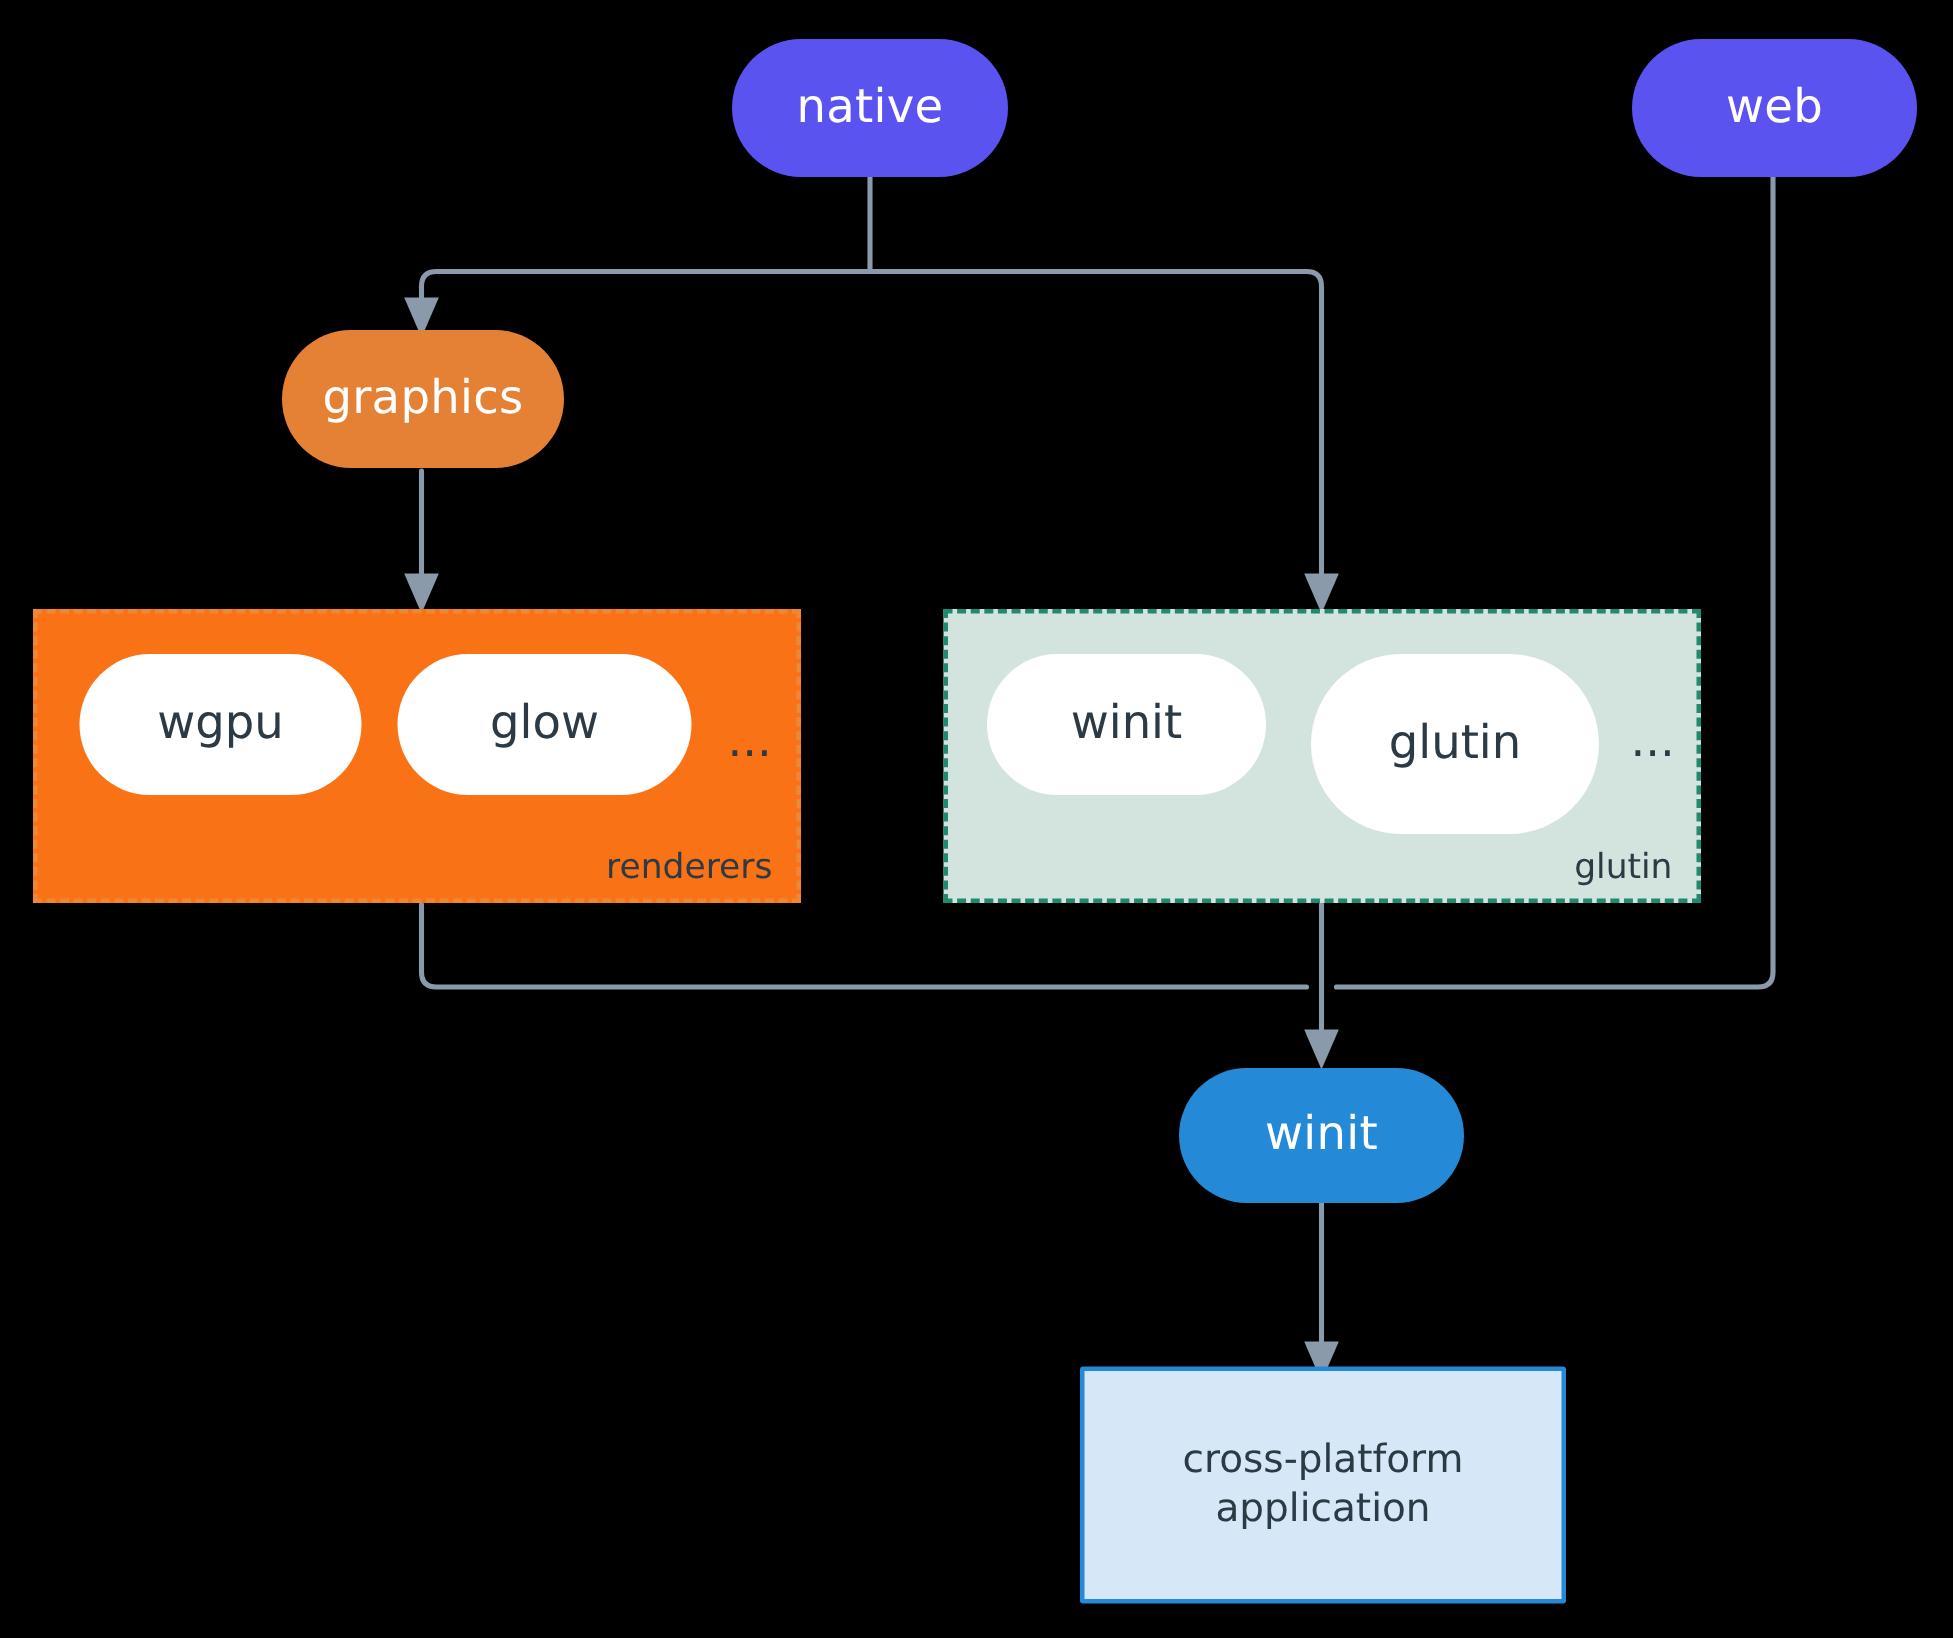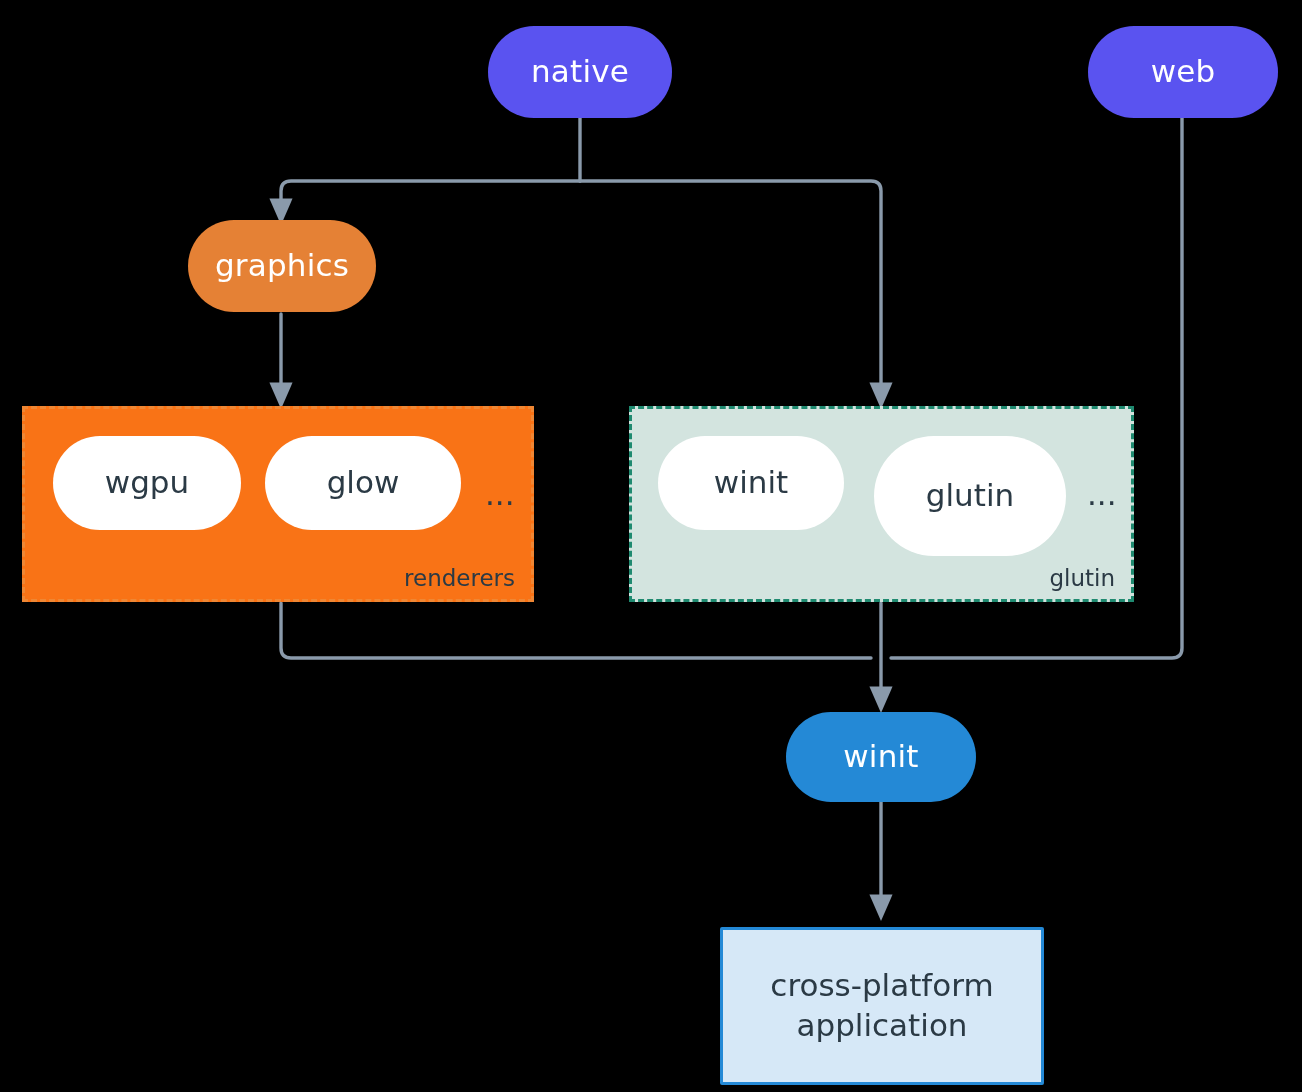--- a/index.html
+++ b/index.html
@@ -59,22 +59,21 @@
     color: #2b3a45;
   }
   .ellipsis {
     position: absolute;
     font-size: 31px;
     color: #2b3a45;
     line-height: 1;
   }
   .rect-node {
     border-radius: 2px;
-    font-size: 31px;
-    margin-top: 16px;
+    font-size: 26px;
   }
 </style>
 </head>
 <body>
 
 <div id="diagram-root">
 
   <svg id="edge-layer" viewBox="0 0 1302 1092" width="1302" height="1092" xmlns="http://www.w3.org/2000/svg">
     <defs>
       <marker id="arrowhead" markerWidth="9" markerHeight="9" refX="4.4" refY="4" orient="auto" markerUnits="strokeWidth">

